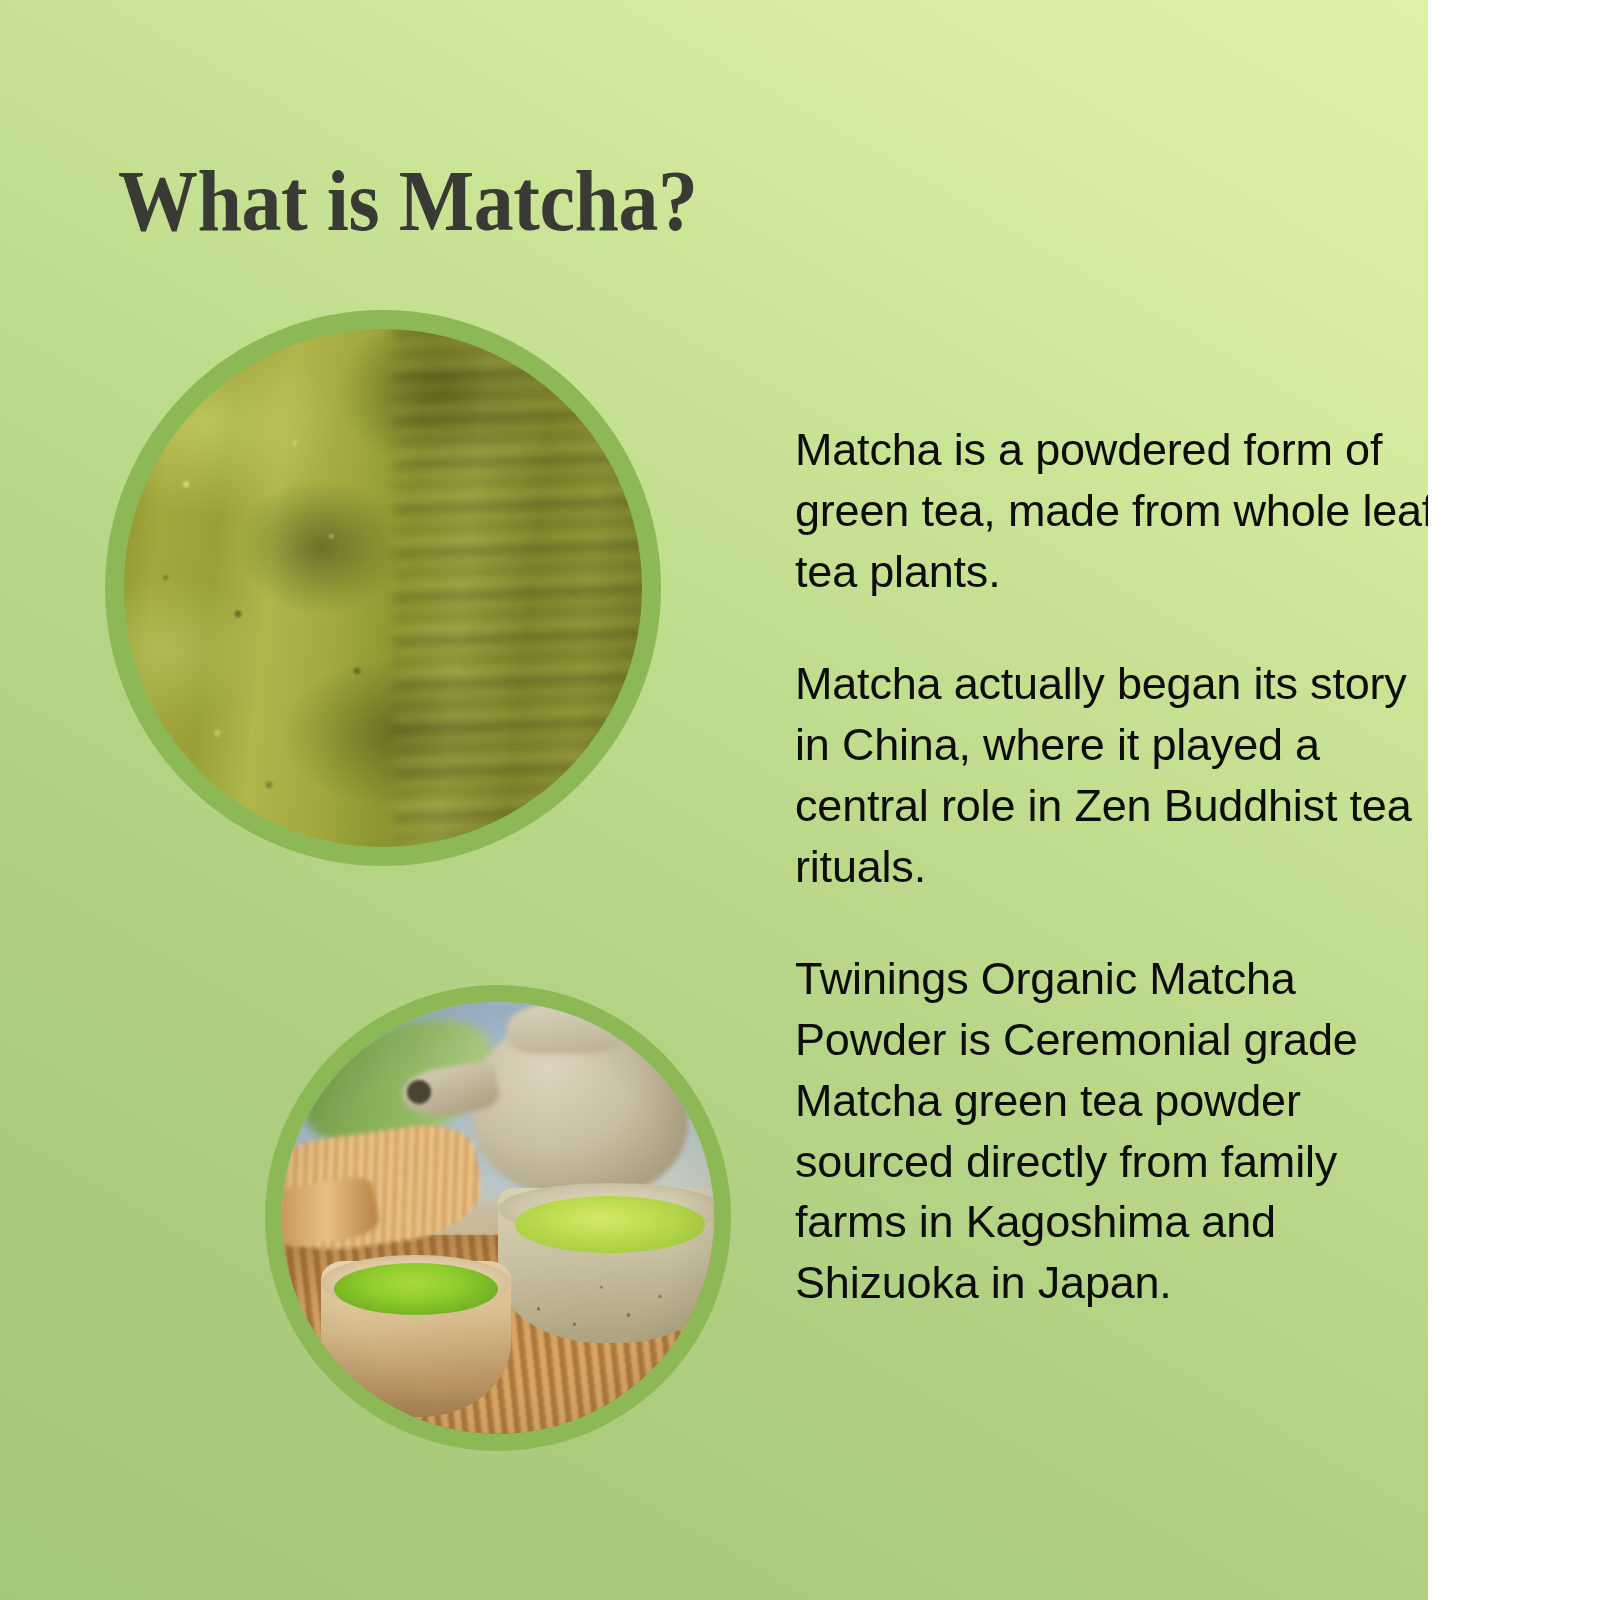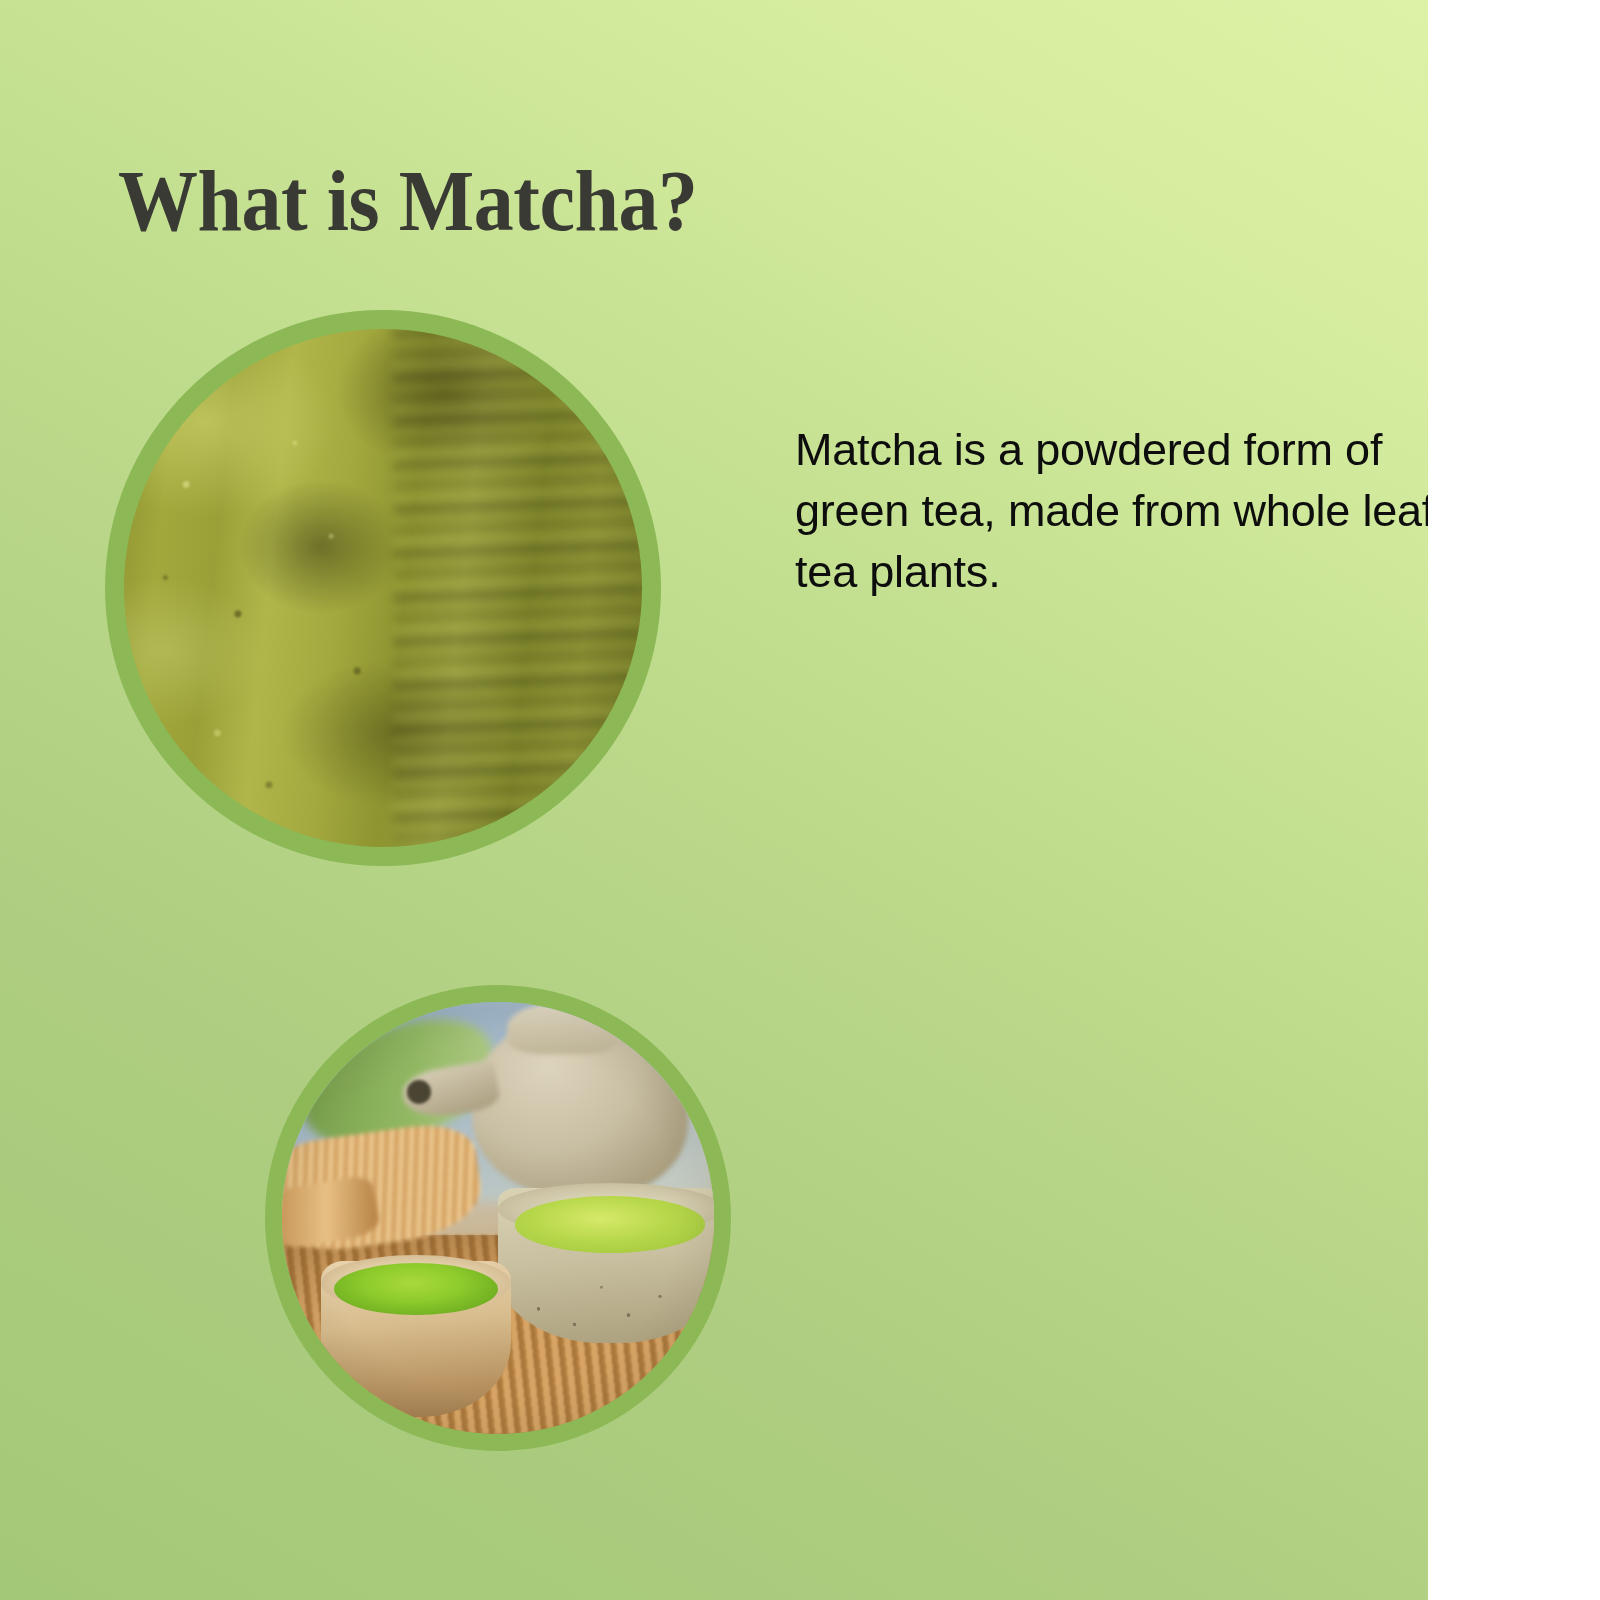--- a/index.html
+++ b/index.html
@@ -288,15 +288,17 @@
       <div class="sc" id="cer-cup-tea"></div>
       <div class="sc" id="cer-bowl"></div>
       <div class="sc" id="cer-bowl-rim"></div>
       <div class="sc" id="cer-bowl-powder"></div>
       <div class="sc" id="cer-vignette"></div>
     </div>
   </div>
 
   <div id="copy">
     <p class="para">Matcha is a powdered form of green tea, made from whole leaf tea plants.</p>
+    <p class="para">Matcha actually began its story in China, where it played a central role in Zen Buddhist tea rituals.</p>
+    <p class="para">Twinings Organic Matcha Powder is Ceremonial grade Matcha green tea powder sourced directly from family farms in Kagoshima and Shizuoka in Japan.</p>
   </div>
 
 </div>
 
 </body></html>

